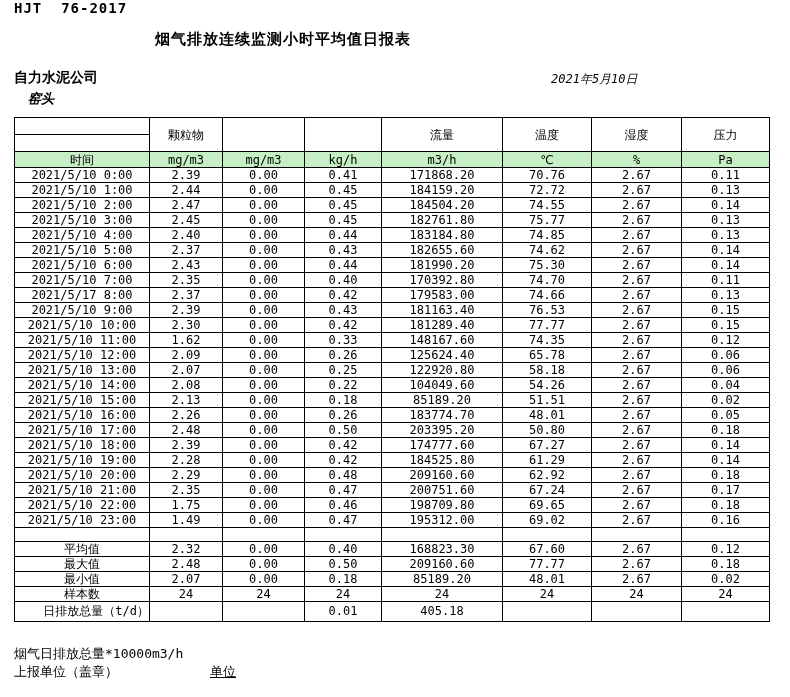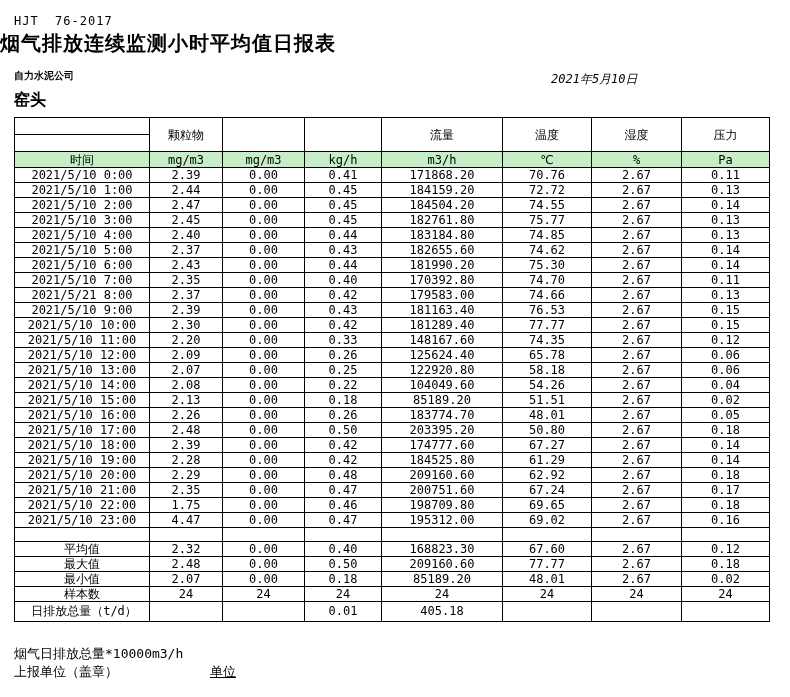--- a/index.html
+++ b/index.html
@@ -1,40 +1,40 @@
 <!DOCTYPE html>
 <html style="--green: #C6EFC6;"><head>
 <meta charset="utf-8">
 <style>
   html,body { margin:0; padding:0; background:#ffffff; }
   body {
     width:790px; height:697px; position:relative; overflow:hidden;
     font-family:"DejaVu Sans Mono","DejaVu Sans","Liberation Sans",sans-serif;
     color:#000;
   }
-  .std-code { position:absolute; left:14px; top:14px; font-size:12px; font-weight:normal; white-space:pre; letter-spacing:1px; }
-  .doc-title { position:absolute; left:0; top:30px; width:566px; font-size:20px; font-weight:bold; letter-spacing:1px; }
-  .company { position:absolute; left:14px; top:69px; font-size:10px; font-weight:bold; }
+  .std-code { position:absolute; left:14px; top:0; font-size:14px; font-weight:bold; white-space:pre; letter-spacing:1px; }
+  .doc-title { position:absolute; left:0; top:30px; width:566px; text-align:center; font-size:15px; font-weight:bold; letter-spacing:1px; }
+  .company { position:absolute; left:14px; top:69px; font-size:14px; font-weight:bold; }
   .report-date { position:absolute; left:551px; top:71px; font-size:12px;font-style:italic; }
-  .location { position:absolute; left:14px; top:90px; font-size:16px; font-weight:bold; }
+  .location { position:absolute; left:28px; top:90px; font-size:13px; font-weight:bold;font-style:italic; }
 
   table.report {
     position:absolute; left:14px; top:117px; width:755px;
     border-collapse:collapse; table-layout:fixed; font-size:12px;
   }
   table.report td, table.report th {
     border:1px solid #000; text-align:center; vertical-align:middle;
     padding:0; font-weight:normal; white-space:nowrap; overflow:hidden;
     height:14px; line-height:14px;
   }
   tr.hrow td, tr.hrow th { height:16px; }
   tr.unit-row td { background:var(--green,#C6EFC6); height:15px; }
   tr.spacer-row td { height:13px; }
   tr.total-row td { height:19px; line-height:19px; }
-  tr.total-row td.label { text-align:center; padding-left:4px; }
+  tr.total-row td.label { text-align:right; padding-left:4px; }
 
   .foot-note { position:absolute; left:14px; top:645px; font-size:13px; }
   .foot-line { position:absolute; left:14px; top:663px; font-size:13px;font-family:Liberation Mono, monospace; }
   .foot-unit { position:absolute; left:210px; top:663px; font-size:13px;text-decoration:underline; }
 </style>
 </head>
 <body>
 
 <div class="std-code">HJT  76-2017</div>
 <div class="doc-title">烟气排放连续监测小时平均值日报表</div>
@@ -153,21 +153,21 @@
         <td class="label">2021/5/10 7:00</td>
         <td>2.35</td>
         <td>0.00</td>
         <td>0.40</td>
         <td>170392.80</td>
         <td>74.70</td>
         <td>2.67</td>
         <td>0.11</td>
       </tr>
       <tr>
-        <td class="label">2021/5/21 8:00</td>
+        <td class="label">2021/5/17 8:00</td>
         <td>2.37</td>
         <td>0.00</td>
         <td>0.42</td>
         <td>179583.00</td>
         <td>74.66</td>
         <td>2.67</td>
         <td>0.13</td>
       </tr>
       <tr>
         <td class="label">2021/5/10 9:00</td>
@@ -184,21 +184,21 @@
         <td>2.30</td>
         <td>0.00</td>
         <td>0.42</td>
         <td>181289.40</td>
         <td>77.77</td>
         <td>2.67</td>
         <td>0.15</td>
       </tr>
       <tr>
         <td class="label">2021/5/10 11:00</td>
-        <td>2.20</td>
+        <td>1.62</td>
         <td>0.00</td>
         <td>0.33</td>
         <td>148167.60</td>
         <td>74.35</td>
         <td>2.67</td>
         <td>0.12</td>
       </tr>
       <tr>
         <td class="label">2021/5/10 12:00</td>
         <td>2.09</td>
@@ -304,21 +304,21 @@
         <td>1.75</td>
         <td>0.00</td>
         <td>0.46</td>
         <td>198709.80</td>
         <td>69.65</td>
         <td>2.67</td>
         <td>0.18</td>
       </tr>
       <tr>
         <td class="label">2021/5/10 23:00</td>
-        <td>4.47</td>
+        <td>1.49</td>
         <td>0.00</td>
         <td>0.47</td>
         <td>195312.00</td>
         <td>69.02</td>
         <td>2.67</td>
         <td>0.16</td>
       </tr>
     </tbody>
   <tbody>
     <tr class="spacer-row">

